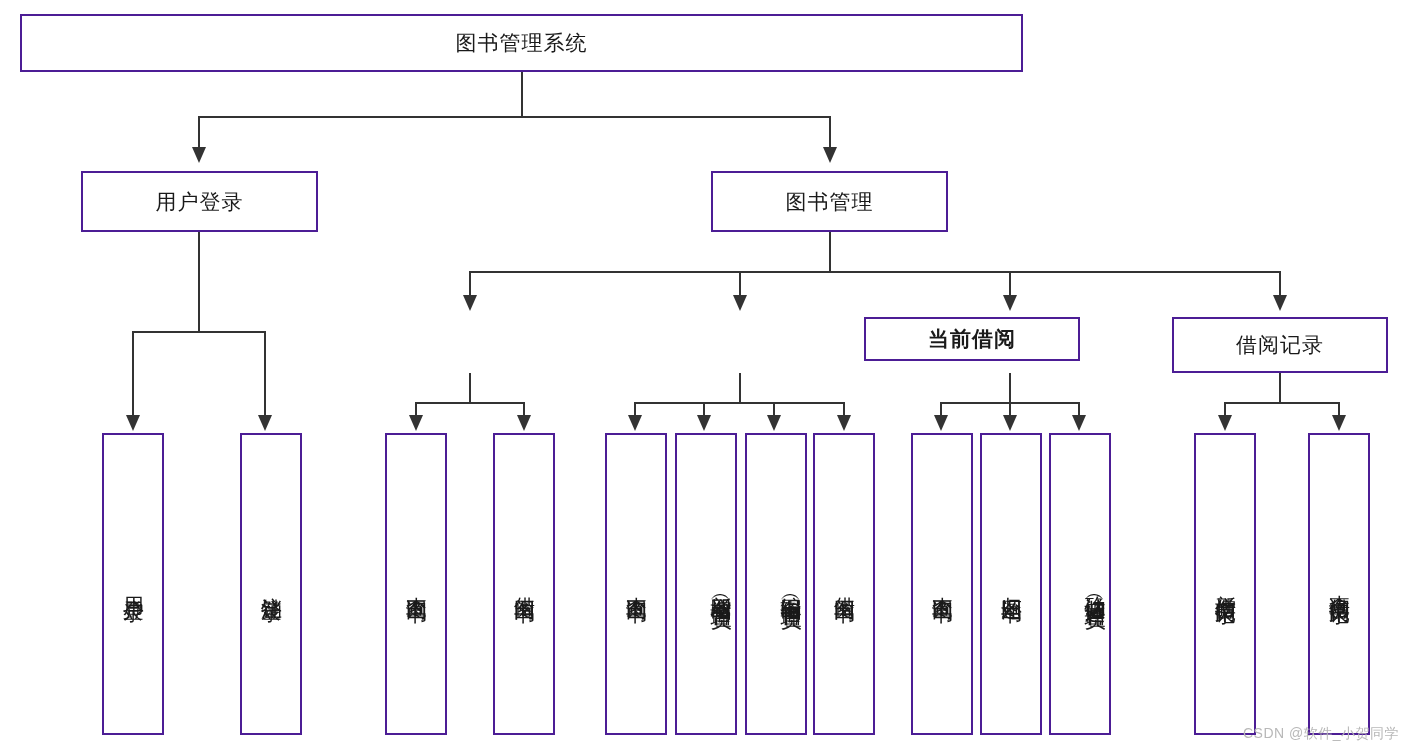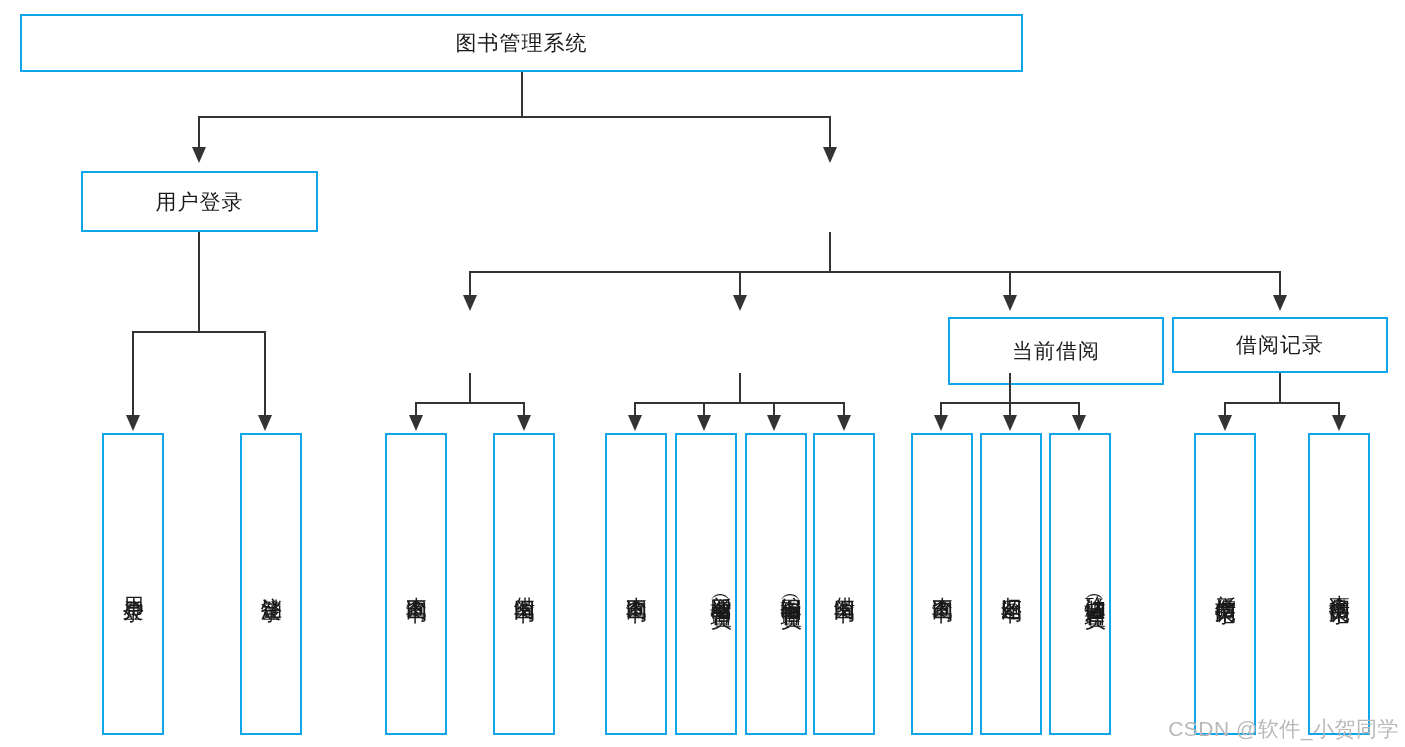--- a/index.html
+++ b/index.html
@@ -13,21 +13,21 @@
   #canvas {
     position: relative;
     width: 1405px;
     height: 747px;
     background: #ffffff;
     overflow: hidden;
   }
   .node {
     position: absolute;
     box-sizing: border-box;
-    border: 2px solid #0ea5e9;
+    border: 2px solid #4c1d95;
     background: #ffffff;
     display: flex;
     align-items: center;
     justify-content: center;
     color: #1a1a1a;
   }
   .node.h {
     font-size: 21px;
     letter-spacing: 1px;
     line-height: 1.2;
@@ -60,21 +60,21 @@
     width: 0;
     height: 0;
     border-left: 7px solid transparent;
     border-right: 7px solid transparent;
     border-top: 16px solid #333333;
   }
   #watermark {
     position: absolute;
     right: 6px;
     bottom: 4px;
-    font-size: 21px;
+    font-size: 14px;
     color: #b8b8b8;
     letter-spacing: 0.5px;
     white-space: nowrap;
     pointer-events: none;
   }
 </style>
 </head>
 <body>
 
 <div id="canvas">
@@ -86,20 +86,23 @@
   <div class="line-v" style="left:521px; top:72px; height:44px;"></div>
 
   <div class="line-h" style="left:198px; top:116px; width:633px;"></div>
   <div class="line-v" style="left:198px; top:116px; height:31px;"></div>
   <div class="line-v" style="left:829px; top:116px; height:31px;"></div>
   <div class="arrow" style="left:192px; top:147px;"></div>
   <div class="arrow" style="left:823px; top:147px;"></div>
 
   <div class="node h" style="left:81px; top:171px; width:237px; height:61px;">
     <span>用户登录</span>
+  </div>
+  <div class="node h" style="left:711px; top:171px; width:237px; height:61px;">
+    <span>图书管理</span>
   </div>
 
   <div class="line-v" style="left:198px; top:232px; height:99px;"></div>
   <div class="line-h" style="left:132px; top:331px; width:134px;"></div>
   <div class="line-v" style="left:132px; top:331px; height:84px;"></div>
   <div class="line-v" style="left:264px; top:331px; height:84px;"></div>
   <div class="arrow" style="left:126px; top:415px;"></div>
   <div class="arrow" style="left:258px; top:415px;"></div>
 
   <div class="node v mid" style="left:102px; top:433px; width:62px; height:302px;">
@@ -113,21 +116,21 @@
   <div class="line-h" style="left:469px; top:271px; width:811px;"></div>
   <div class="line-v" style="left:469px; top:271px; height:24px;"></div>
   <div class="line-v" style="left:739px; top:271px; height:24px;"></div>
   <div class="line-v" style="left:1009px; top:271px; height:24px;"></div>
   <div class="line-v" style="left:1279px; top:271px; height:24px;"></div>
   <div class="arrow" style="left:463px; top:295px;"></div>
   <div class="arrow" style="left:733px; top:295px;"></div>
   <div class="arrow" style="left:1003px; top:295px;"></div>
   <div class="arrow" style="left:1273px; top:295px;"></div>
 
-  <div class="node h" style="left:948px; top:317px; width:216px; height:68px;">
+  <div class="node h" style="left:864px; top:317px; width:216px; height:44px;font-weight:bold;">
     <span>当前借阅</span>
   </div>
   <div class="node h" style="left:1172px; top:317px; width:216px; height:56px;">
     <span>借阅记录</span>
   </div>
 
   <div class="line-v" style="left:469px; top:373px; width:2px; height:29px;"></div>
   <div class="line-h" style="left:415px; top:402px; width:110px;"></div>
   <div class="line-v" style="left:415px; top:402px; height:13px;"></div>
   <div class="line-v" style="left:523px; top:402px; height:13px;"></div>

